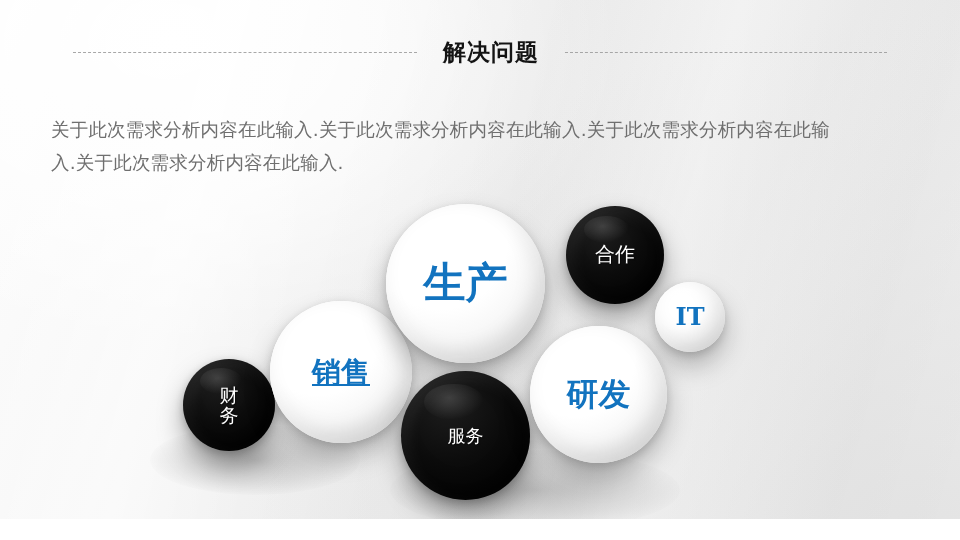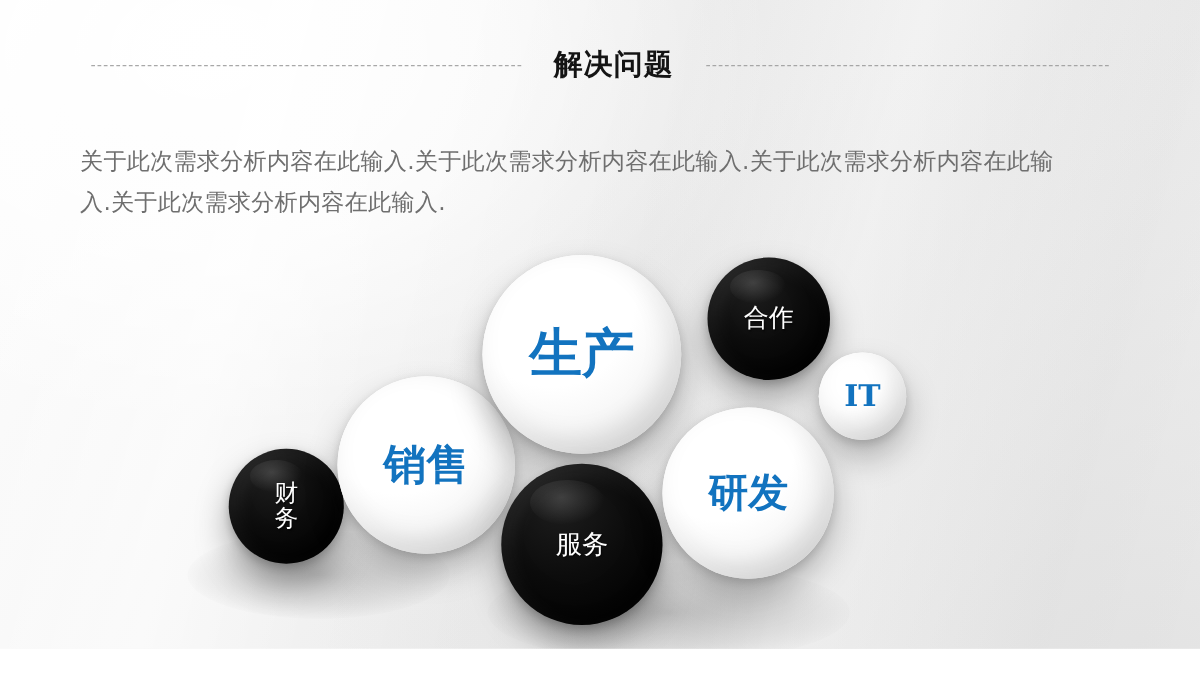--- a/index.html
+++ b/index.html
@@ -66,21 +66,21 @@
     font-weight: bold;
     color: #141414;
     letter-spacing: 1px;
     white-space: nowrap;
     line-height: 1;
   }
 
   
   .body-copy {
     position: absolute;
-    left: 64px;
+    left: 51px;
     top: 113px;
     width: 790px;
     font-size: 18.5px;
     line-height: 33px;
     color: #6f6f6f;
     letter-spacing: 0.2px;
     z-index: 4;
   }
 
   
@@ -179,37 +179,37 @@
   <div class="floor" style="left:390px; top:450px; width:290px; height:80px;"></div>
 
   <div class="bubbles">
 
     <div class="bubble dark" style="left:183px; top:359px; width:92px; height:92px;">
       <span class="lbl white" style="font-size:19px;">财
 务</span>
     </div>
 
     <div class="bubble light" style="left:270px; top:301px; width:142px; height:142px;">
-      <span class="lbl blue" style="font-size:34px;">销售</span>
+      <span class="lbl blue" style="font-size:29px;text-decoration:underline;">销售</span>
     </div>
 
     <div class="bubble light" style="left:386px; top:204px; width:159px; height:159px;">
       <span class="lbl blue" style="font-size:42px;">生产</span>
     </div>
 
     <div class="bubble dark" style="left:566px; top:206px; width:98px; height:98px;">
       <span class="lbl white" style="font-size:20px;">合作</span>
     </div>
 
     <div class="bubble light" style="left:655px; top:282px; width:70px; height:70px;">
       <span class="lbl blue it" style="font-size:24px;">IT</span>
     </div>
 
     <div class="bubble dark" style="left:401px; top:371px; width:129px; height:129px;">
-      <span class="lbl white" style="font-size:21px;">服务</span>
+      <span class="lbl white" style="font-size:18px;">服务</span>
     </div>
 
     <div class="bubble light" style="left:530px; top:326px; width:137px; height:137px;">
       <span class="lbl blue" style="font-size:32px;text-align:center;">研发</span>
     </div>
 
   </div>
 </div>
 
 </body></html>

